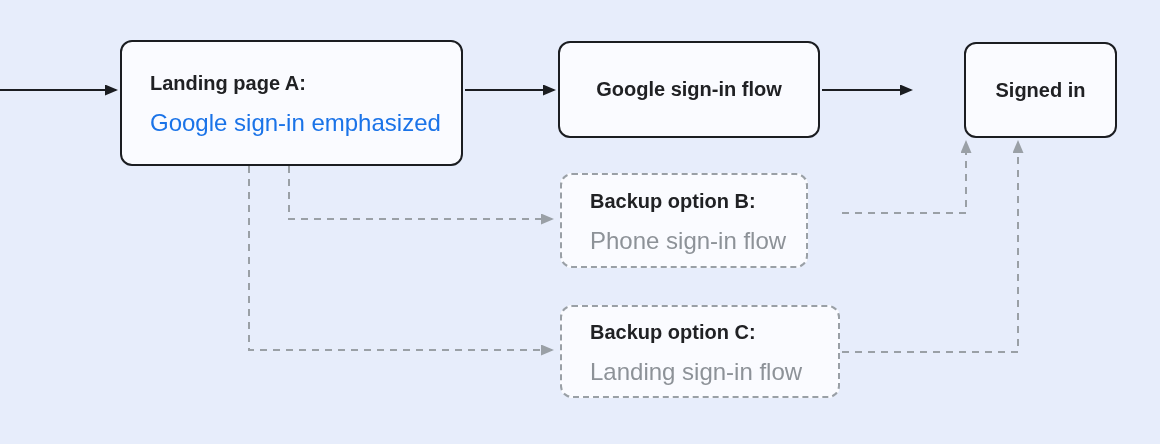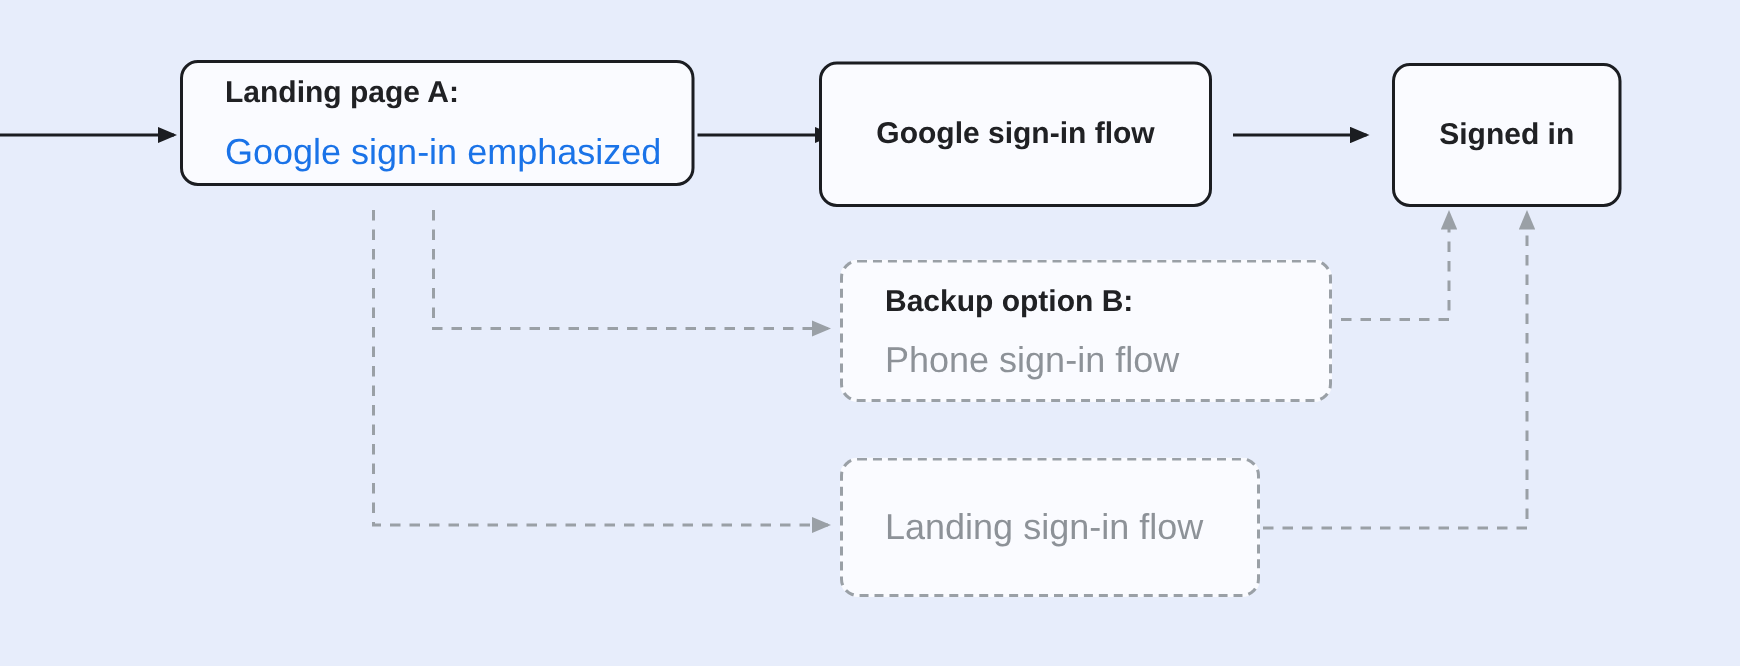--- a/index.html
+++ b/index.html
@@ -52,35 +52,36 @@
     <path class="solid-line" d="M0,90 H116" marker-end="url(#ah-black)"></path>
     <path class="solid-line" d="M465,90 H554" marker-end="url(#ah-black)"></path>
     <path class="solid-line" d="M822,90 H911" marker-end="url(#ah-black)"></path>
 
     <path class="dash-line" d="M289,140 V219 H552" marker-end="url(#ah-gray)"></path>
     <path class="dash-line" d="M249,140 V350 H552" marker-end="url(#ah-gray)"></path>
     <path class="dash-line" d="M842,213 H966 V142" marker-end="url(#ah-gray)"></path>
     <path class="dash-line" d="M842,352 H1018 V142" marker-end="url(#ah-gray)"></path>
   </svg>
 
-  <div class="node solidbox left-align" style="left:120px; top:40px; width:343px; height:84px;">
+  <div class="node solidbox left-align" style="left:120px; top:40px; width:343px; height:126px;">
     <span class="title">Landing page A:</span>
     <span class="subtitle blue">Google sign-in emphasized</span>
   </div>
 
-  <div class="node solidbox center" style="left:546px; top:41px; width:262px; height:97px;">
+  <div class="node solidbox center" style="left:558px; top:41px; width:262px; height:97px;">
     <span class="title">Google sign-in flow</span>
   </div>
 
-  <div class="node solidbox center" style="left:928px; top:42px; width:153px; height:96px;">
+  <div class="node solidbox center" style="left:964px; top:42px; width:153px; height:96px;">
     <span class="title">Signed in</span>
   </div>
 
-  <div class="node dashedbox left-align" style="left:560px; top:173px; width:328px; height:95px;">
+  <div class="node dashedbox left-align" style="left:560px; top:173px; width:248px; height:95px;">
     <span class="title">Backup option B:</span>
     <span class="subtitle muted">Phone sign-in flow</span>
   </div>
 
   <div class="node dashedbox left-align" style="left:560px; top:305px; width:280px; height:93px;">
+    <span class="title">Backup option C:</span>
     <span class="subtitle muted">Landing sign-in flow</span>
   </div>
 
 </div>
 
 </body></html>

